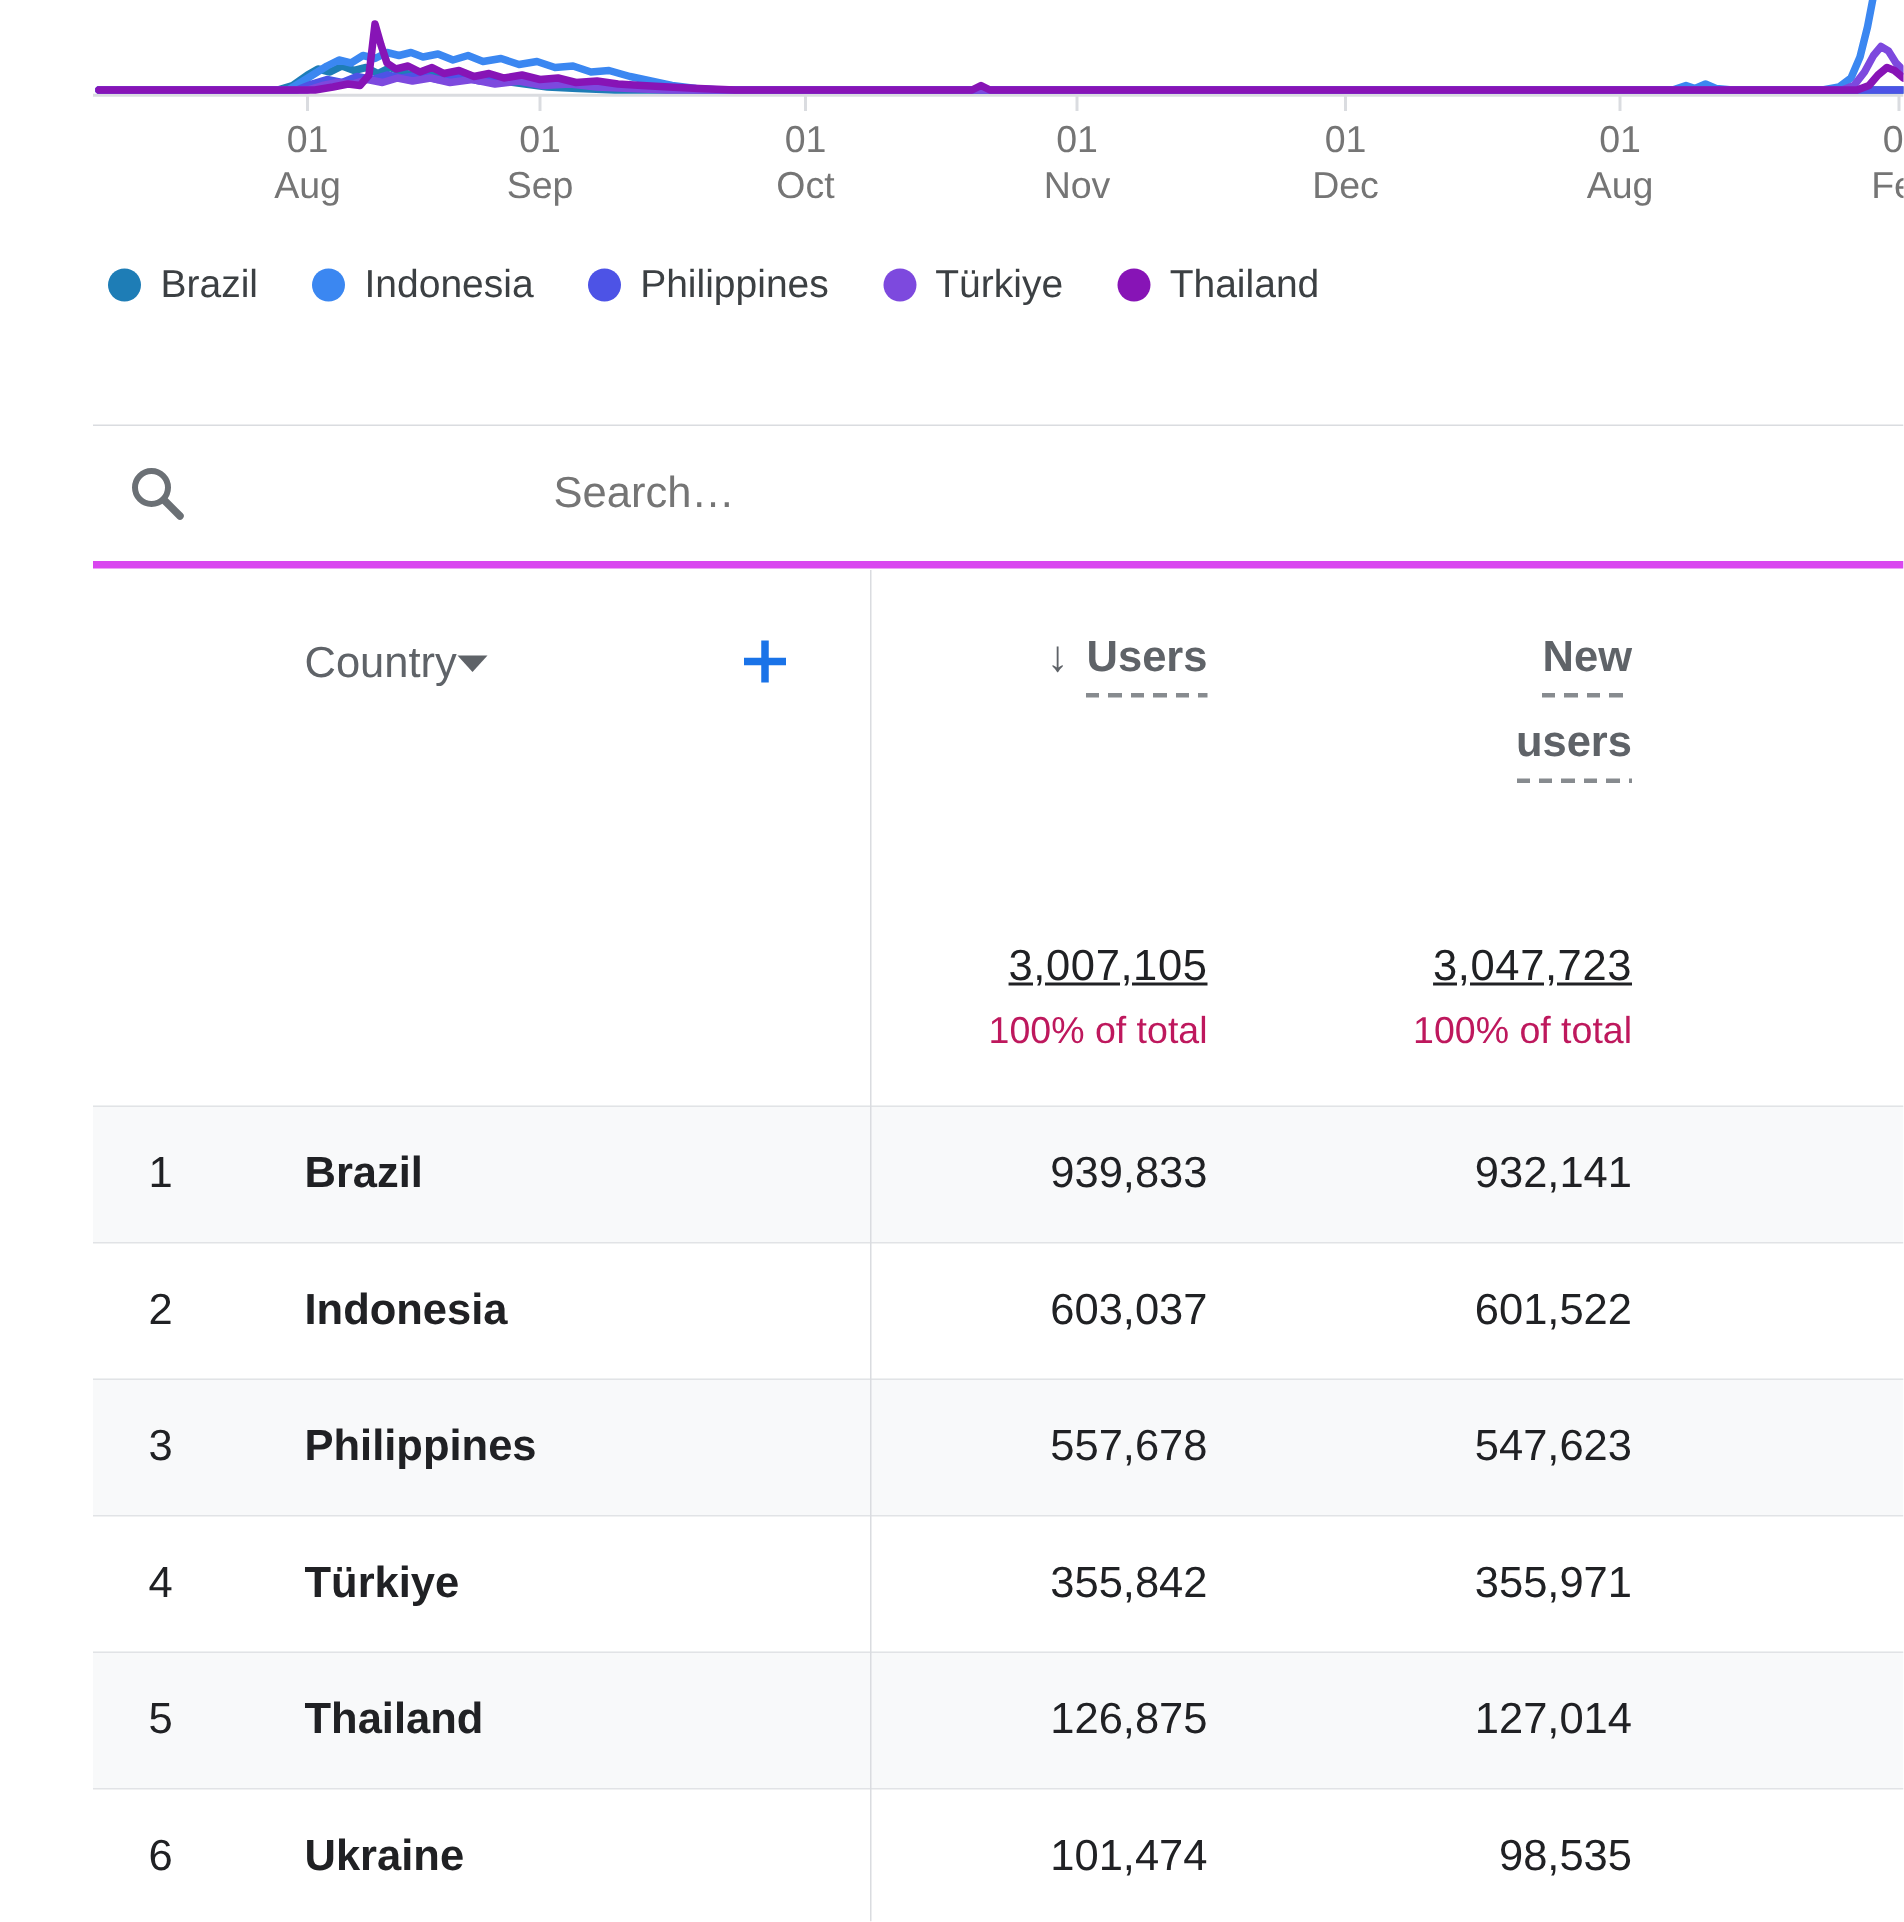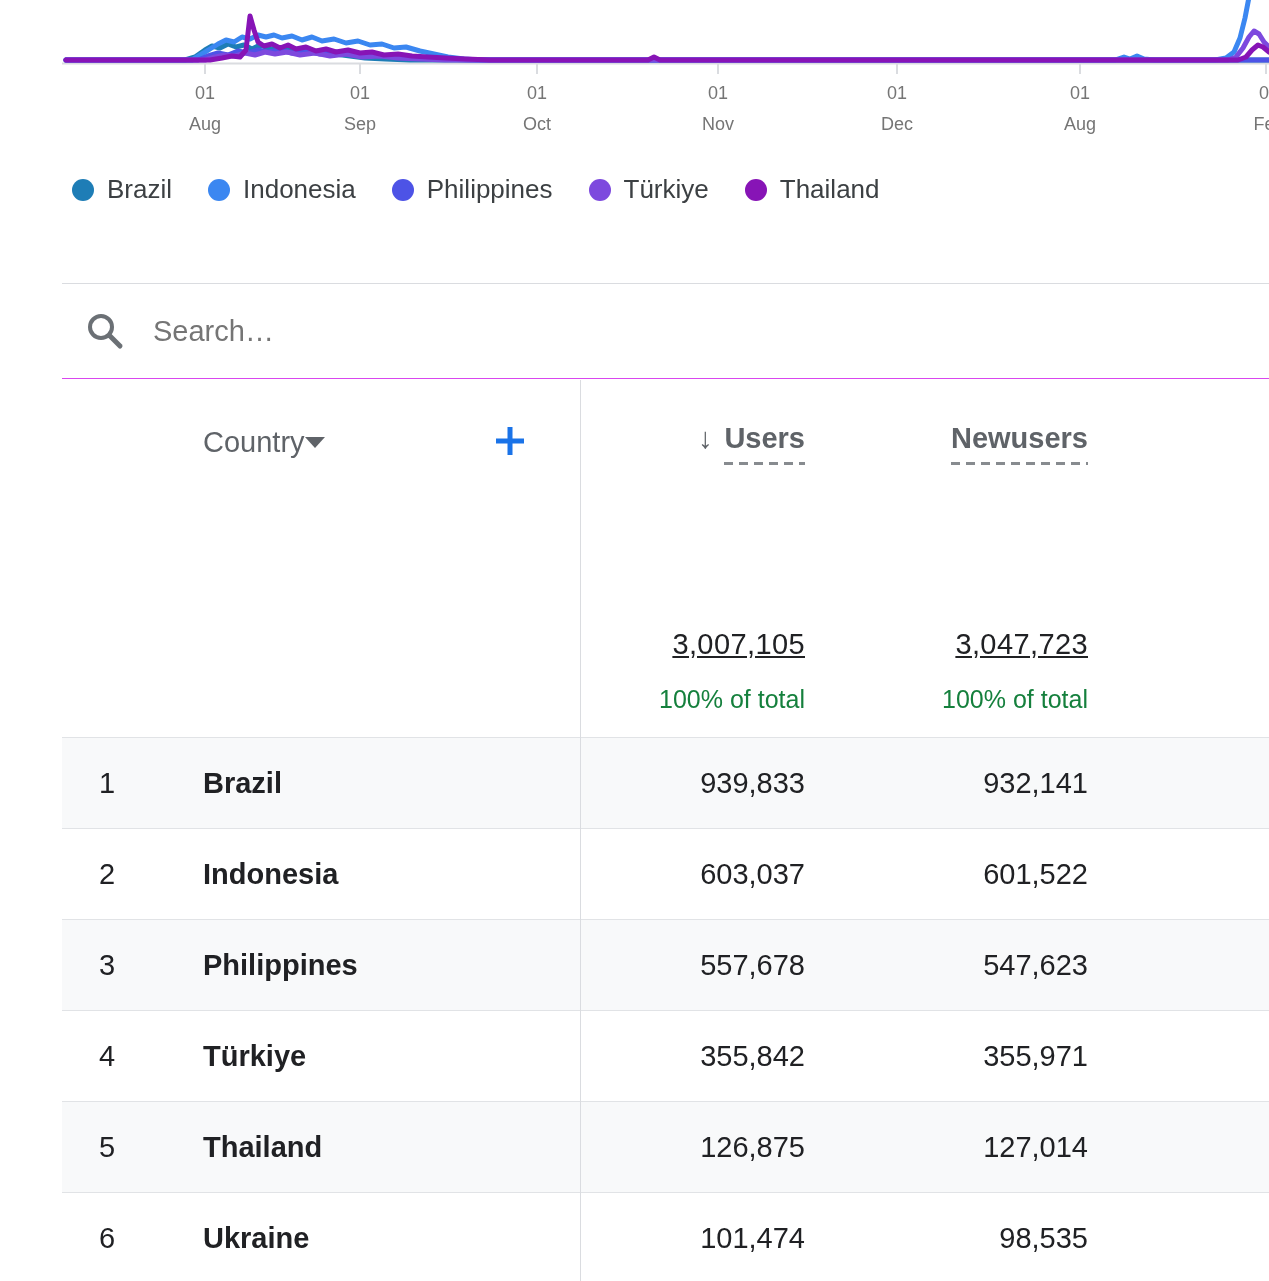--- a/index.html
+++ b/index.html
@@ -2,61 +2,61 @@
 <html><head>
 <meta charset="utf-8">
 <style>
   * { margin:0; padding:0; box-sizing:border-box; }
   html,body { width:1269px; height:1281px; background:#fff; overflow:hidden;
               font-family:"Liberation Sans", sans-serif; position:relative; }
 
   
   .chart-svg { position:absolute; top:0; left:0; }
   .x-tick { position:absolute; top:78px; transform:translateX(-50%);
-            text-align:center; color:#757575; font-size:18px; line-height:31px;
+            text-align:center; color:#757575; font-size:25px; line-height:31px;
             white-space:nowrap; }
   .legend { position:absolute; top:174px; left:72px; display:flex; gap:36px; align-items:center; }
   .legend-item { display:flex; align-items:center; gap:13px; }
   .legend-dot { width:22px; height:22px; border-radius:50%; flex:none; }
   .legend-label { font-size:26px; color:#3c4043; }
 
   
   .search-row { position:absolute; top:283px; left:62px; width:1207px; height:96px;
-                border-top:1px solid #dadce0; border-bottom:1px solid #d946ef;
-                display:flex; align-items:center; }
+                border-top:1px solid #dadce0; border-bottom:5px solid #d946ef;
+                display:flex; align-items:center;justify-content:space-between; }
   .search-icon { margin-left:23px; flex:none; }
   .search-input { margin-left:28px; border:none; outline:none; font-size:29px;
                   color:#3c4043; width:900px; font-family:"Liberation Sans",sans-serif; background:transparent; }
   .search-input::placeholder { color:#757575; opacity:1; }
 
   
   .col-divider { position:absolute; left:580px; top:380px; width:1px; height:901px;
                  background:#dadce0; z-index:5; }
 
   .dim-header { position:absolute; top:425px; left:203px; display:flex;
                 align-items:center; cursor:pointer; }
   .dim-header-label { font-size:29px; color:#5f6368; line-height:34px; }
   .dropdown-arrow { width:0; height:0; border-left:10px solid transparent;
                     border-right:10px solid transparent; border-top:11px solid #5f6368; }
   .add-btn { position:absolute; top:423px; left:492px; width:36px; height:36px; cursor:pointer; }
 
   .metric-header { position:absolute; top:421px; text-align:right;
                    font-size:29px; font-weight:700; color:#5f6368; line-height:34px; cursor:pointer; }
   .users-header { right:464px; display:flex; align-items:flex-start; gap:12px; }
   .sort-glyph { font-weight:400; color:#5f6368; font-size:29px; }
-  .newusers-header { right:181px; display:flex; flex-direction:row;
-                     align-items:flex-end; }
+  .newusers-header { right:181px; display:flex; flex-direction:column;
+                     align-items:flex-end; gap:13px; }
   .dashed-word { display:inline-block; }
   .dashed-word::after { content:""; display:block; margin-top:7px; height:3px;
         background:repeating-linear-gradient(90deg,#878b8f 0 9px,transparent 9px 15px); }
 
   .totals { position:absolute; top:628px; text-align:right; }
   .totals-users { right:464px; } .totals-new { right:181px; }
   .totals-value { font-size:29px; color:#202124; letter-spacing:.4px;text-decoration:underline; }
-  .totals-share { font-size:25px; color:#15803d; margin-top:24px; }
+  .totals-share { font-size:25px; color:#be185d; margin-top:12px; }
 
   
   .rows { position:absolute; top:737px; left:62px; width:1207px; }
   .t-row { position:relative; height:91px; border-top:1px solid #e1e3e6; background:#fff; }
   .t-row.odd { background:#f8f9fa; }
   .cell { position:absolute; top:50%; transform:translateY(-50%); font-size:29px; color:#202124; }
   .cell-rank { left:30px; width:30px; text-align:center; }
   .cell-country { left:141px; font-weight:700; }
   .cell-users { right:464px; text-align:right; }
   .cell-new { right:181px; text-align:right; }

